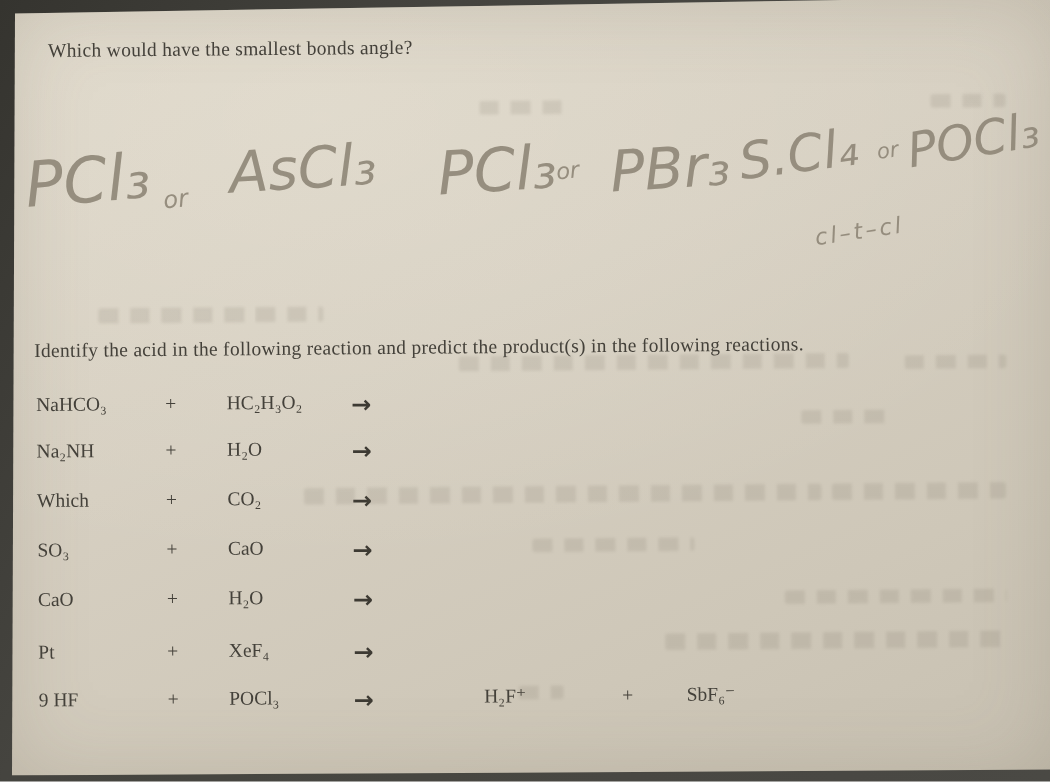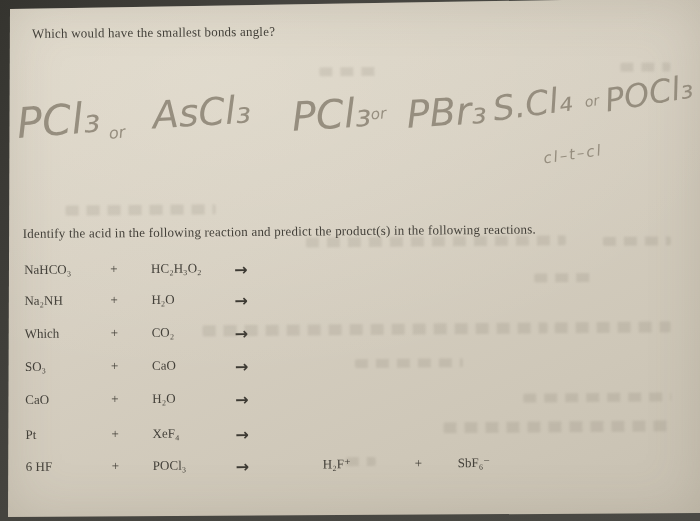--- a/index.html
+++ b/index.html
@@ -115,21 +115,21 @@
         <span class="c3">H₂O</span>
         <span class="c4">→</span>
       </div>
       <div class="rxn-row r6">
         <span class="c1">Pt</span>
         <span class="c2">+</span>
         <span class="c3">XeF₄</span>
         <span class="c4">→</span>
       </div>
       <div class="rxn-row r7">
-        <span class="c1">6 HF</span>
+        <span class="c1">9 HF</span>
         <span class="c2">+</span>
         <span class="c3">POCl₃</span>
         <span class="c4">→</span>
         <span class="c5">H₂F⁺</span>
         <span class="c6">+</span>
         <span class="c7">SbF₆⁻</span>
       </div>
 
       <div class="smudge s1"></div>
       <div class="smudge s2"></div>

